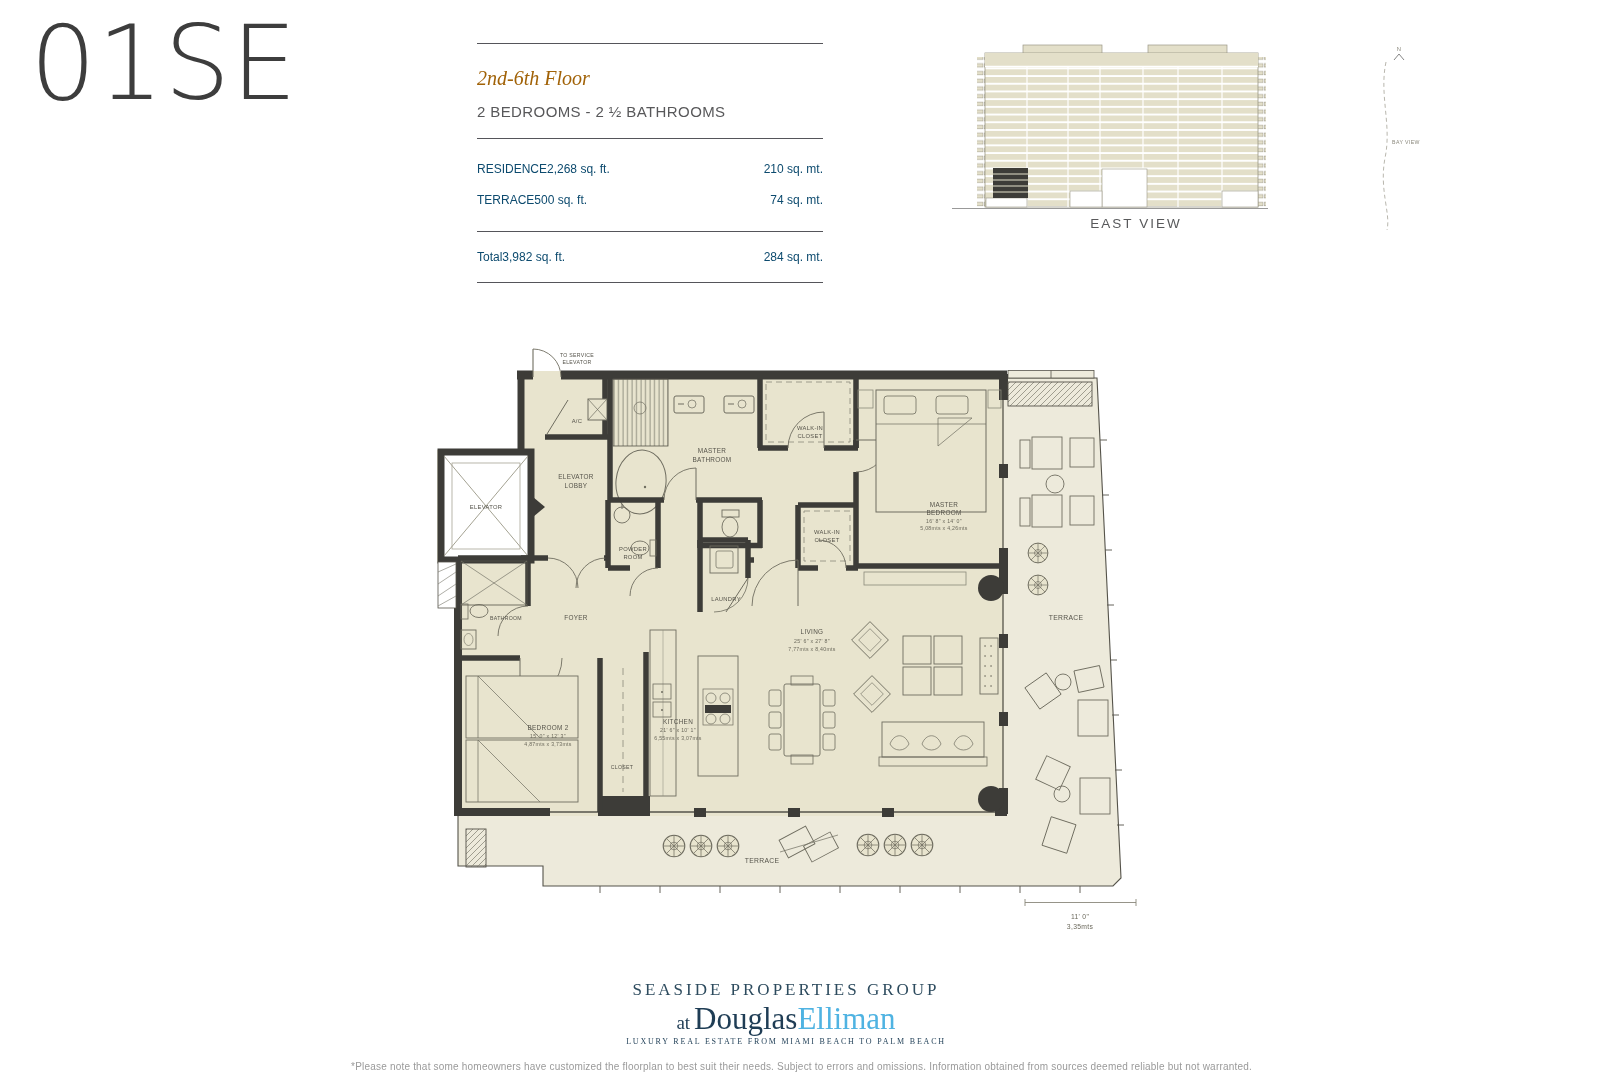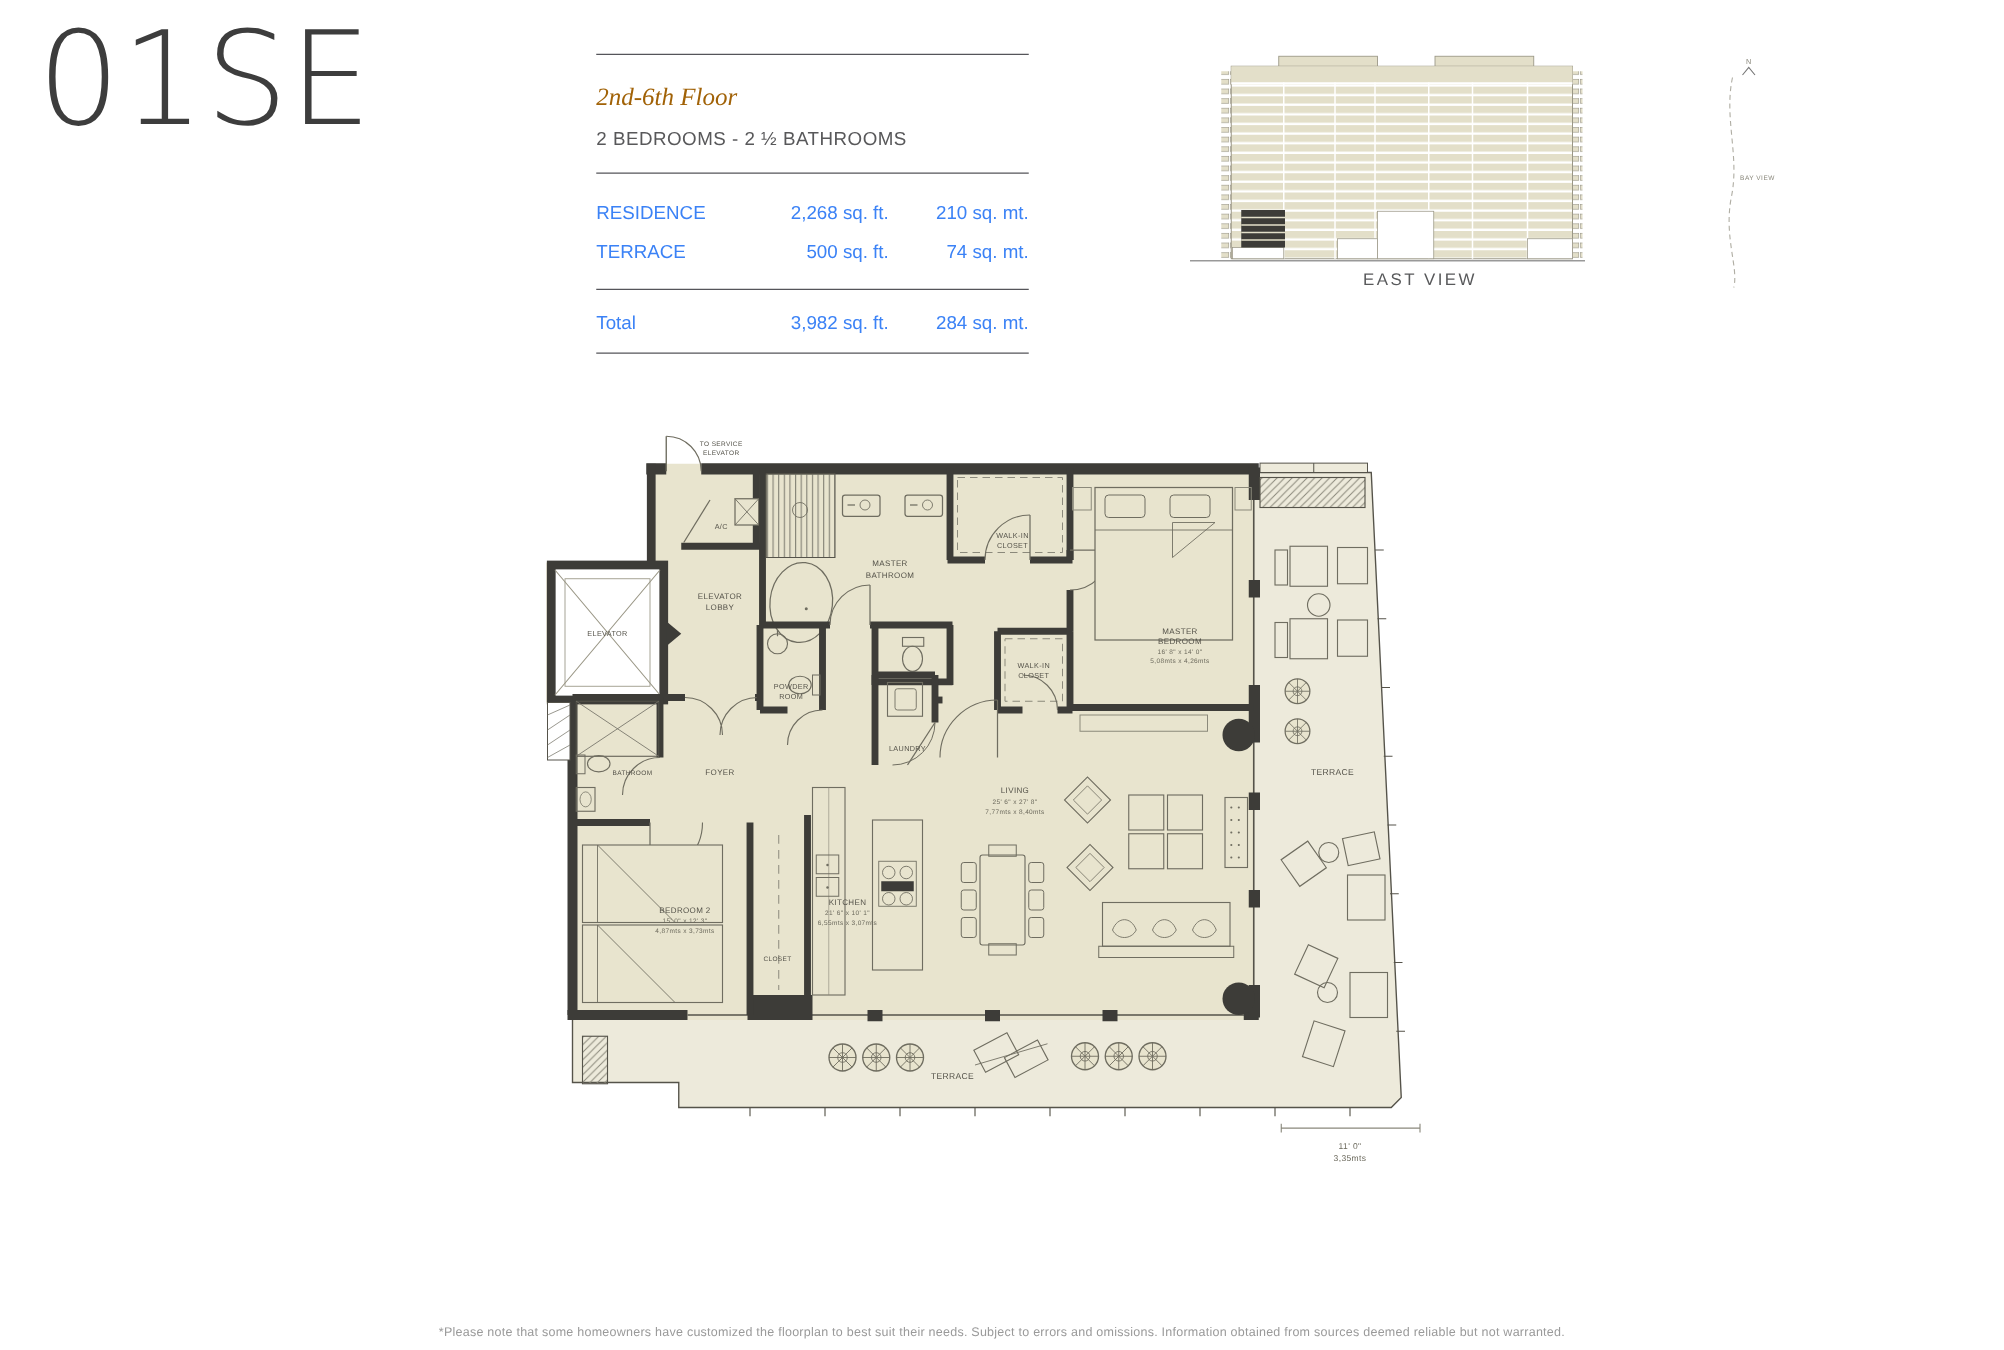--- a/index.html
+++ b/index.html
@@ -7,23 +7,23 @@
         font-family:"Liberation Sans",sans-serif;color:#58585a;}
   
   .unit-title{position:absolute;left:30px;top:6px;font-family:"DejaVu Sans",sans-serif;
         font-weight:200;font-size:104px;line-height:1.1;color:#3d3d3d;letter-spacing:1px;}
   .info{position:absolute;left:477px;top:43px;width:346px;}
   .rule{position:absolute;left:0;width:346px;border-top:1px solid #55555a;}
   .r1{top:0}.r2{top:95px}.r3{top:188px}.r4{top:239px}
   .floor-range{position:absolute;top:24px;left:0;font-family:"Liberation Serif",serif;
         font-style:italic;font-size:20px;color:#a16207;}
   .bedbath{position:absolute;top:60px;left:0;font-size:15px;letter-spacing:.4px;color:#58585a;}
-  .irow{position:absolute;left:0;width:346px;display:flex;font-size:15px;color:#3b82f6;gap:28px;}
+  .irow{position:absolute;left:0;width:346px;display:flex;font-size:12px;color:#0c4a6e;}
   .irow .lbl{flex:0 0 auto;}
-  .irow .vft{flex:1 1 auto;text-align:right;}
+  .irow .vft{flex:1 1 auto;text-align:left;}
   .irow .vmt{flex:0 0 84px;text-align:right;}
   .row1{top:119px}.row2{top:150px}.rowt{top:207px}
   
   svg.scene{position:absolute;left:0;top:0;}
   .t{font-family:"Liberation Sans",sans-serif;fill:#55534a;letter-spacing:.3px;}
   .mid{text-anchor:middle;}
   .t5{font-size:5.2px}.t55{font-size:5.8px}.t6{font-size:6.4px}
   .t65{font-size:6.8px}.t13{font-size:13.5px;letter-spacing:2px;fill:#58595b;}
   .dim{fill:#6b695c;}
   .site{fill:#8a887c;letter-spacing:.4px;}
@@ -421,15 +421,23 @@
       </g>
 
       <g>
         <path d="M1025,899 V906 M1025,902.5 H1136 M1136,899 V906" stroke="#8a887c" stroke-width="0.9" fill="none"></path>
         <text class="t t65 dim mid" x="1080" y="919">11' 0"</text>
         <text class="t t65 dim mid" x="1080" y="929">3,35mts</text>
       </g>
     </g>
   </svg>
 
+  <div class="logo">
+    <div class="l1">SEASIDE PROPERTIES GROUP</div>
+    <div class="l2">
+      <span class="at">at</span>
+      <span class="douglas">Douglas</span><span class="elliman">Elliman</span>
+    </div>
+    <div class="l3">LUXURY REAL ESTATE FROM MIAMI BEACH TO PALM BEACH</div>
+  </div>
 
   <div class="disclaimer">*Please note that some homeowners have customized the floorplan to best suit their needs. Subject to errors and omissions. Information obtained from sources deemed reliable but not warranted.</div>
 </div>
 
 </body></html>

